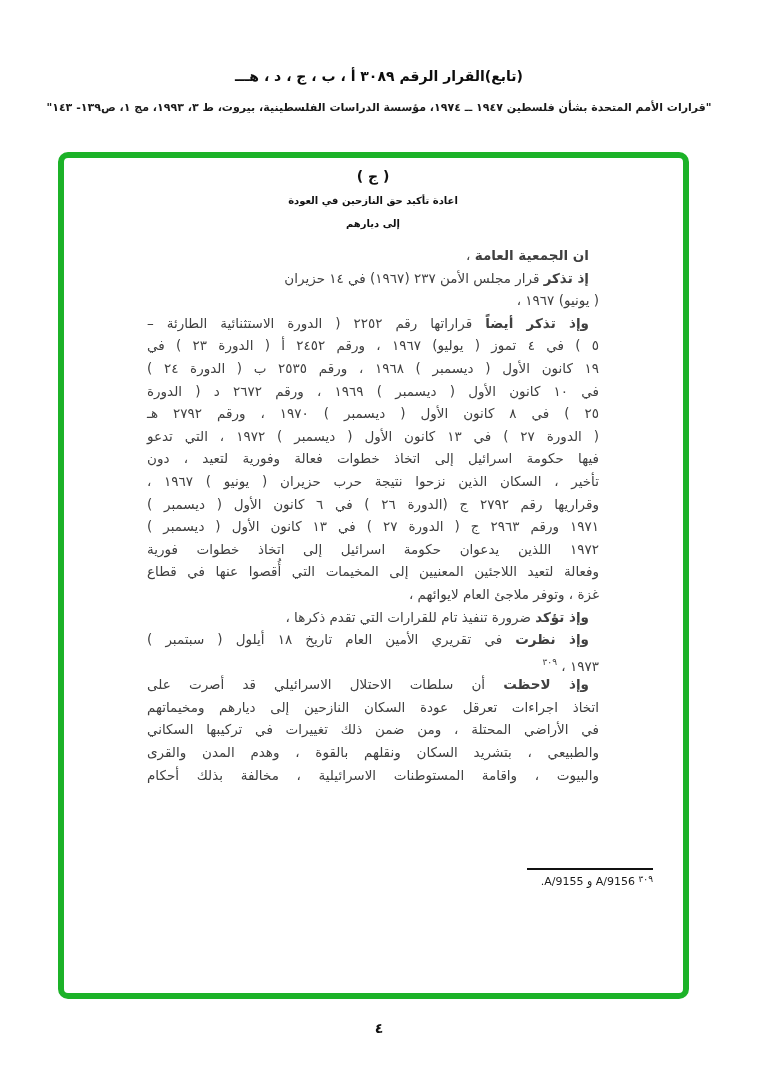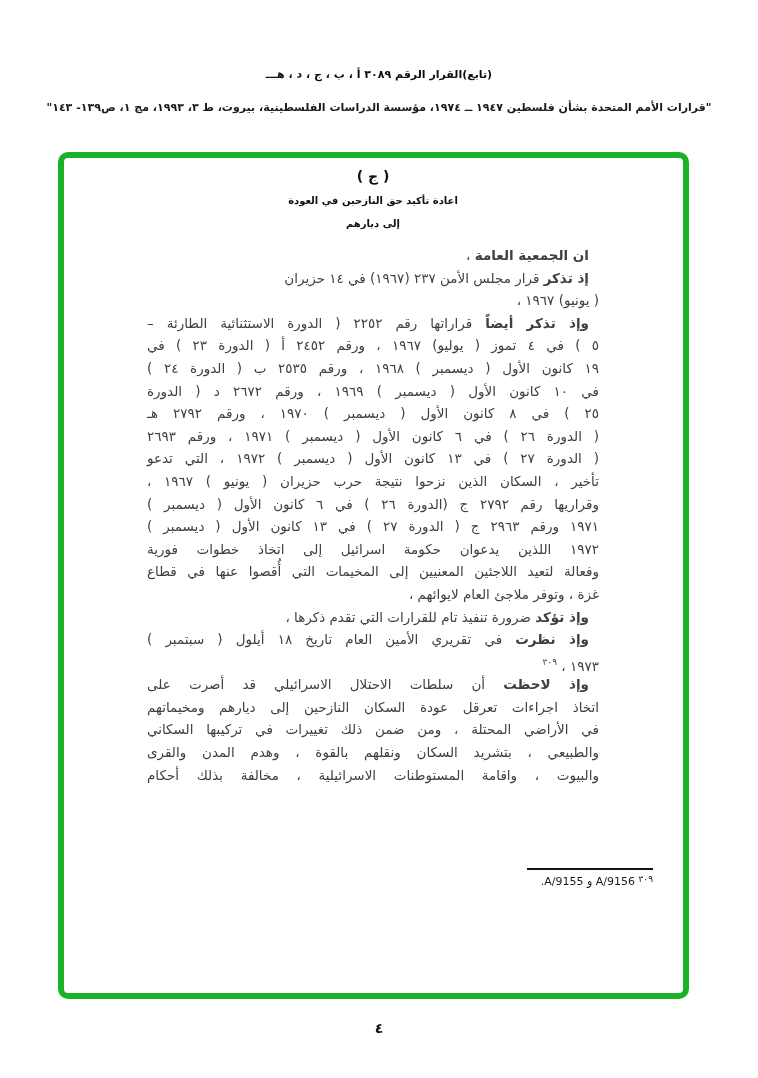--- a/index.html
+++ b/index.html
@@ -2,21 +2,21 @@
 <html lang="ar" dir="rtl"><head>
 <meta charset="utf-8">
 <style>
   * { margin:0; padding:0; box-sizing:border-box; }
   html,body { width:758px; height:1078px; background:#ffffff; }
   body { font-family:"DejaVu Sans", sans-serif; color:#111; position:relative; direction:rtl; }
   .page { position:absolute; inset:0; width:758px; height:1078px; background:#fff; overflow:hidden; }
 
   .header-title {
     position:absolute; top:68px; left:0; width:758px;
-    text-align:center; font-size:11px; font-weight:bold; color:#0d0d0d;
+    text-align:center; font-size:14px; font-weight:bold; color:#0d0d0d;
     letter-spacing:.3px;
   }
   .citation {
     position:absolute; top:101px; left:0; width:758px;
     text-align:center; font-size:11px; font-weight:bold; color:#1a1a1a;
     white-space:nowrap;
   }
 
   .annotation-box {
     position:absolute; left:58px; top:152px; width:631px; height:847px;
@@ -67,22 +67,22 @@
 
       <div class="body-lines">
           <div class="bl ind"><b>ان الجمعية العامة</b> ،</div>
           <div class="bl ind"><b>إذ تذكر</b> قرار مجلس الأمن ٢٣٧ (١٩٦٧) في ١٤ حزيران</div>
           <div class="bl">( يونيو) ١٩٦٧ ،</div>
           <div class="bl j ind"><b>وإذ تذكر أيضاً</b> قراراتها رقم ٢٢٥٢ ( الدورة الاستثنائية الطارئة –</div>
           <div class="bl j">٥ ) في ٤ تموز ( يوليو) ١٩٦٧ ، ورقم ٢٤٥٢ أ ( الدورة ٢٣ ) في</div>
           <div class="bl j">١٩ كانون الأول ( ديسمبر ) ١٩٦٨ ، ورقم ٢٥٣٥ ب ( الدورة ٢٤ )</div>
           <div class="bl j">في ١٠ كانون الأول ( ديسمبر ) ١٩٦٩ ، ورقم ٢٦٧٢ د ( الدورة</div>
           <div class="bl j">٢٥ ) في ٨ كانون الأول ( ديسمبر ) ١٩٧٠ ، ورقم ٢٧٩٢ هـ</div>
-          <div class="bl j">( الدورة ٢٦ ) في ٦ كانون الأول ( ديسمبر ) ١٩٧١ ، ورقم ٢٦٩٣</div>
           <div class="bl j">( الدورة ٢٧ ) في ١٣ كانون الأول ( ديسمبر ) ١٩٧٢ ، التي تدعو</div>
+          <div class="bl j">فيها حكومة اسرائيل إلى اتخاذ خطوات فعالة وفورية لتعيد ، دون</div>
           <div class="bl j">تأخير ، السكان الذين نزحوا نتيجة حرب حزيران ( يونيو ) ١٩٦٧ ،</div>
           <div class="bl j">وقراريها رقم ٢٧٩٢ ج (الدورة ٢٦ ) في ٦ كانون الأول ( ديسمبر )</div>
           <div class="bl j">١٩٧١ ورقم ٢٩٦٣ ج ( الدورة ٢٧ ) في ١٣ كانون الأول ( ديسمبر )</div>
           <div class="bl j">١٩٧٢ اللذين يدعوان حكومة اسرائيل إلى اتخاذ خطوات فورية</div>
           <div class="bl j">وفعالة لتعيد اللاجئين المعنيين إلى المخيمات التي أُقصوا عنها في قطاع</div>
           <div class="bl">غزة ، وتوفر ملاجئ العام لايوائهم ،</div>
           <div class="bl ind"><b>وإذ تؤكد</b> ضرورة تنفيذ تام للقرارات التي تقدم ذكرها ،</div>
           <div class="bl j ind"><b>وإذ نظرت</b> في تقريري الأمين العام تاريخ ١٨ أيلول ( سبتمبر )</div>
           <div class="bl">١٩٧٣ ، <sup>٣٠٩</sup></div>
           <div class="bl j ind"><b>وإذ لاحظت</b> أن سلطات الاحتلال الاسرائيلي قد أصرت على</div>

